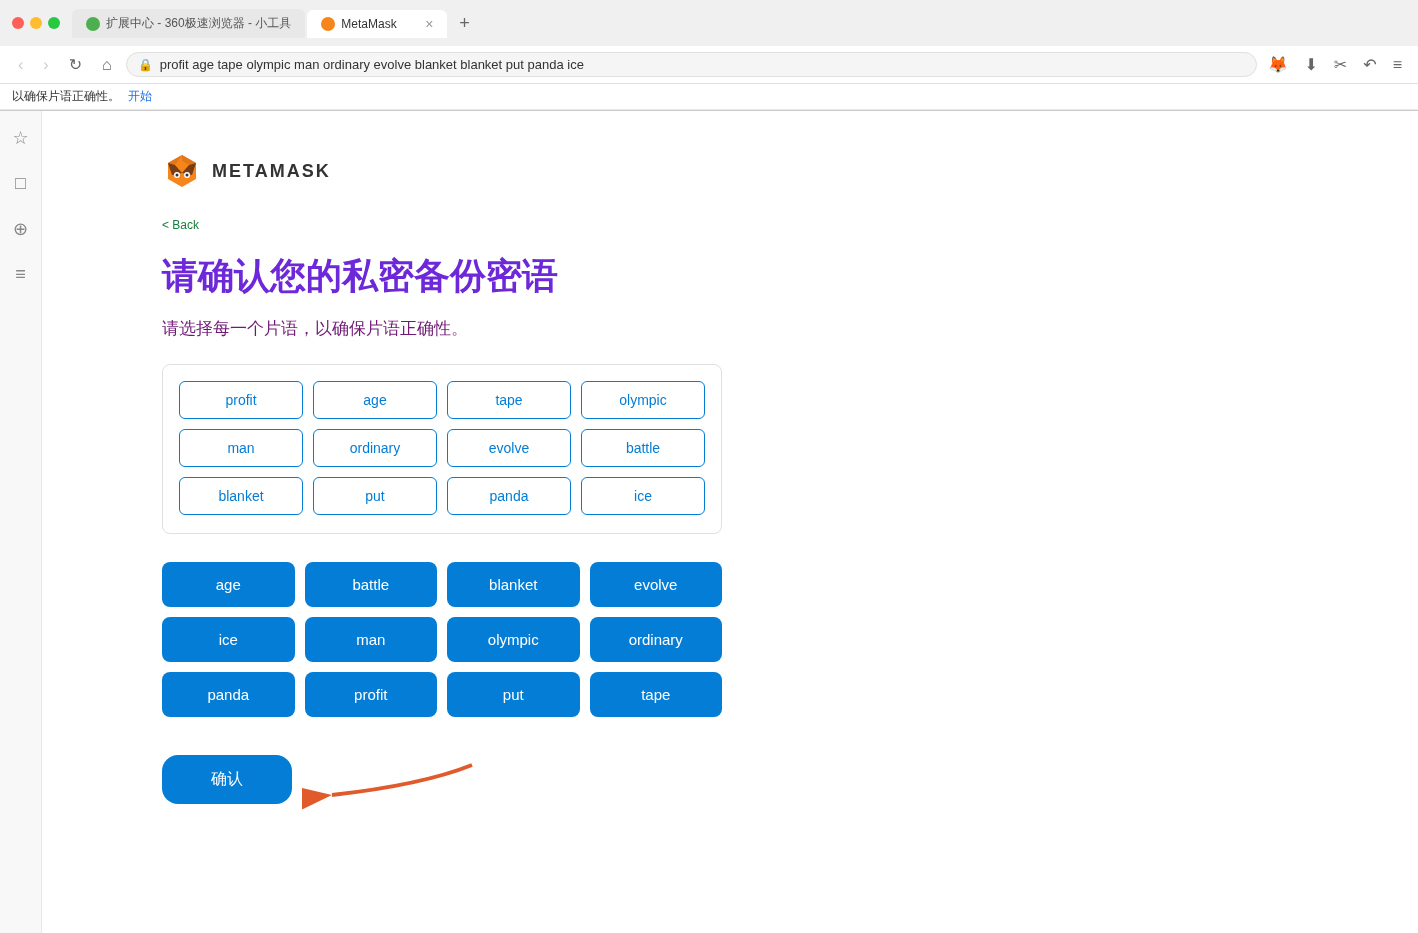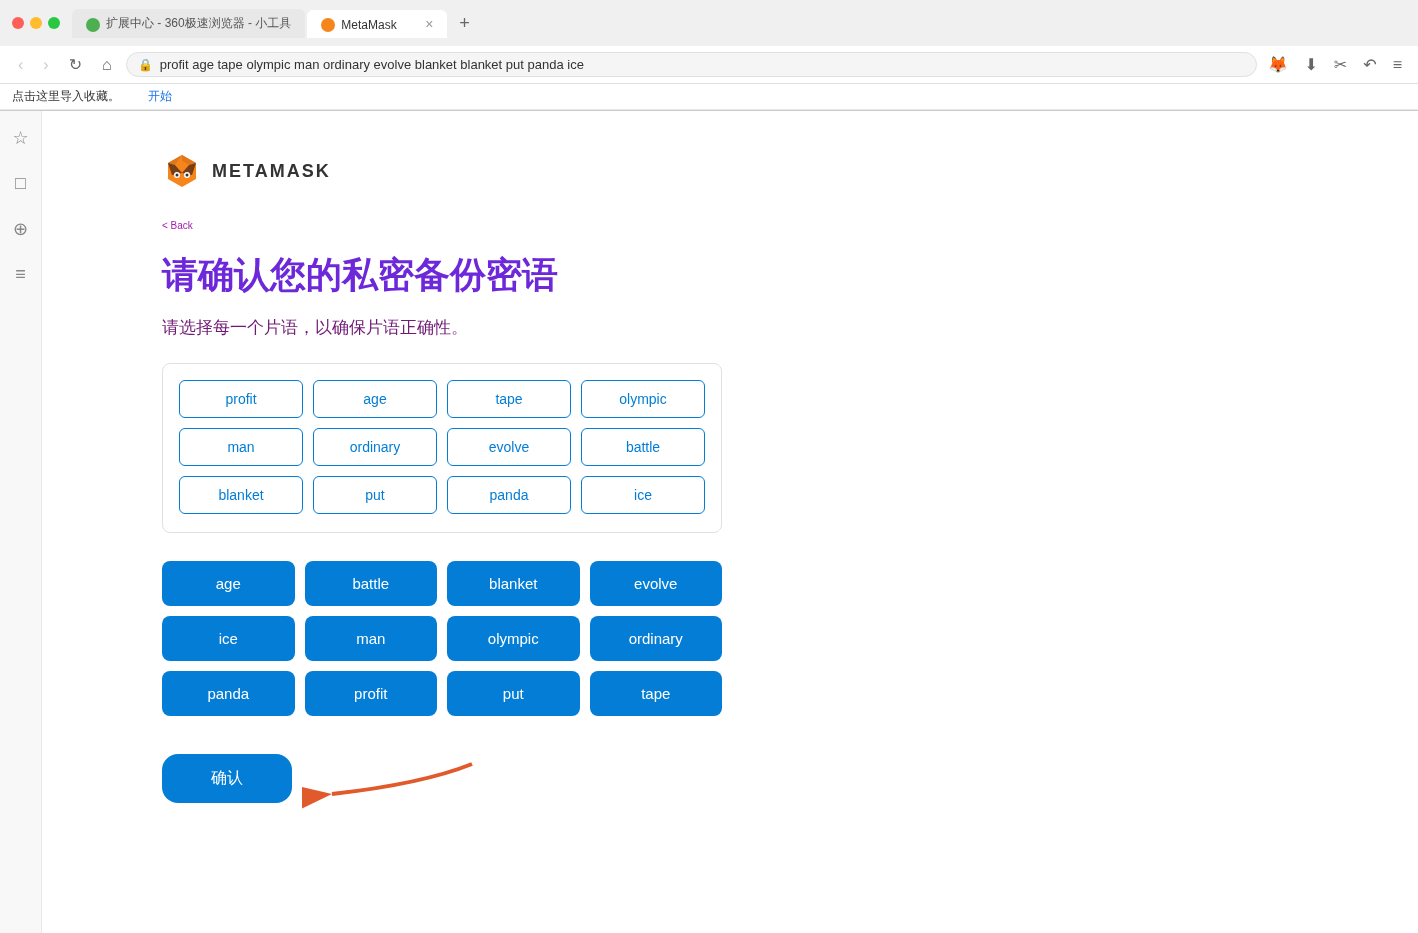--- a/index.html
+++ b/index.html
@@ -33,21 +33,21 @@
 
     .tabs-bar {
       display: flex;
       align-items: flex-end;
       padding: 0 12px;
       gap: 2px;
       background: #ddd;
     }
     .tab {
       display: flex;
-      align-items: flex-end;
+      align-items: center;
       gap: 6px;
       padding: 6px 14px;
       background: #e8e8e8;
       border-radius: 6px 6px 0 0;
       font-size: 12px;
       color: #555;
       min-width: 140px;
       cursor: pointer;
     }
     .tab.active {
@@ -121,21 +121,21 @@
     .bookmark-bar {
       padding: 4px 12px;
       background: #fff;
       border-bottom: 1px solid #e8e8e8;
       font-size: 12px;
       color: #333;
       display: flex;
       align-items: center;
       gap: 8px;
     }
-    .bookmark-bar a { color: #1a73e8; text-decoration: none; margin-left: 20px; }
+    .bookmark-bar a { color: #1a73e8; text-decoration: none; }
 
     
     .app-layout {
       display: flex;
       height: calc(100vh - 110px);
     }
     .sidebar {
       width: 42px;
       background: #f8f8f8;
       border-right: 1px solid #e8e8e8;
@@ -171,22 +171,22 @@
       height: 40px;
     }
     .metamask-text {
       font-size: 18px;
       font-weight: 700;
       letter-spacing: 2px;
       color: #333;
     }
 
     .back-link {
-      color: #a21caf;
-      font-size: 10px;
+      color: #15803d;
+      font-size: 12px;
       margin-bottom: 20px;
       cursor: pointer;
       display: inline-block;
     }
 
     .page-title {
       font-size: 36px;
       font-weight: 700;
       color: #6d28d9;
       margin-bottom: 16px;
@@ -294,21 +294,21 @@
     <div class="nav-actions">
       <button class="nav-action-btn">🦊</button>
       <button class="nav-action-btn">⬇</button>
       <button class="nav-action-btn">✂</button>
       <button class="nav-action-btn">↶</button>
       <button class="nav-action-btn">≡</button>
     </div>
   </div>
 
   <div class="bookmark-bar">
-    <span>点击这里导入收藏。</span>
+    <span>以确保片语正确性。</span>
     <a href="#">开始</a>
   </div>
 </div>
 
 <div class="app-layout">
 
   <div class="sidebar">
     <span class="sidebar-icon">☆</span>
     <span class="sidebar-icon">□</span>
     <span class="sidebar-icon">⊕</span>

